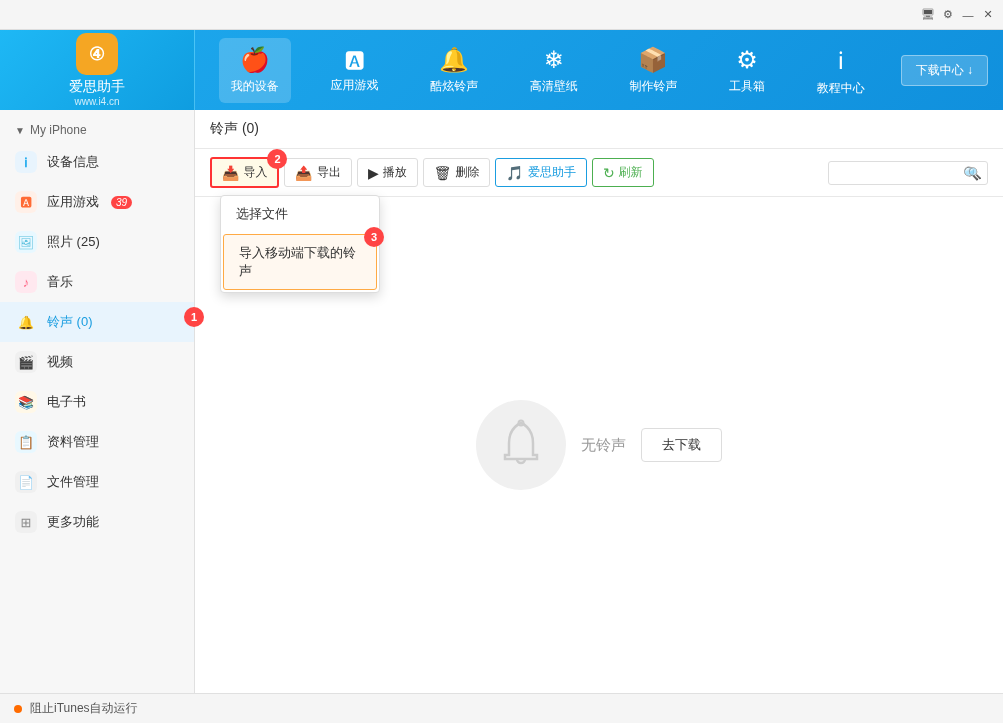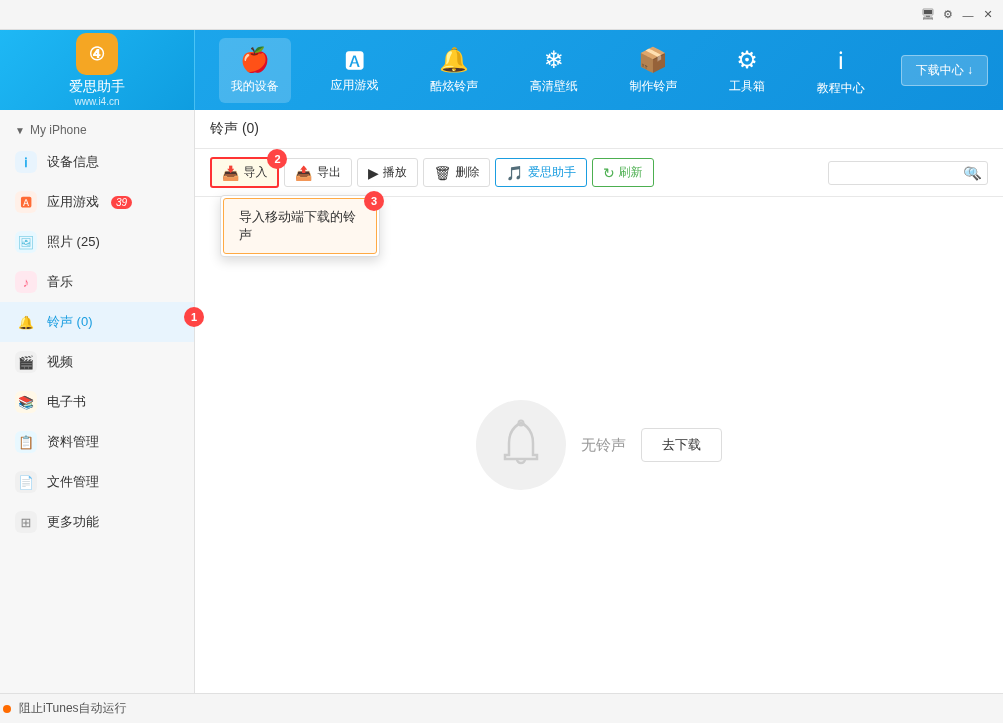--- a/index.html
+++ b/index.html
@@ -195,21 +195,21 @@
       position: absolute;
     }
 
     
     .status-bar {
       height: 30px;
       background: #f5f5f5;
       border-top: 1px solid #e0e0e0;
       display: flex;
       align-items: center;
-      padding: 0 3px;
+      padding: 0 14px;
       font-size: 12px;
       color: #555;
     }
     .status-left { display: flex; align-items: center; gap: 8px; }
     .status-dot { width: 8px; height: 8px; background: #ff6b00; border-radius: 50%; }
     .status-right { margin-left: auto; display: flex; align-items: center; gap: 10px; }
     .update-btn {
       background: #1a9de0; color: white; border: none;
       border-radius: 3px; padding: 3px 10px; cursor: pointer; font-size: 12px;
     }
@@ -368,20 +368,23 @@
         <button class="toolbar-btn red-border" style="background:#fffbe8;">
           <span style="font-size:14px;">📥</span>
           <span>导入</span>
         </button>
 
         <div class="step-badge" style="top:-8px; right:-8px;">
           <span>2</span>
         </div>
 
         <div class="dropdown-menu">
+          <div class="dropdown-item">
+            <span>选择文件</span>
+          </div>
           <div class="dropdown-item highlighted-item" style="position:relative;">
             <span>导入移动端下载的铃声</span>
             
             <div class="step-badge" style="top:-8px; right:-8px;">
               <span>3</span>
             </div>
           </div>
         </div>
       </div>
 

